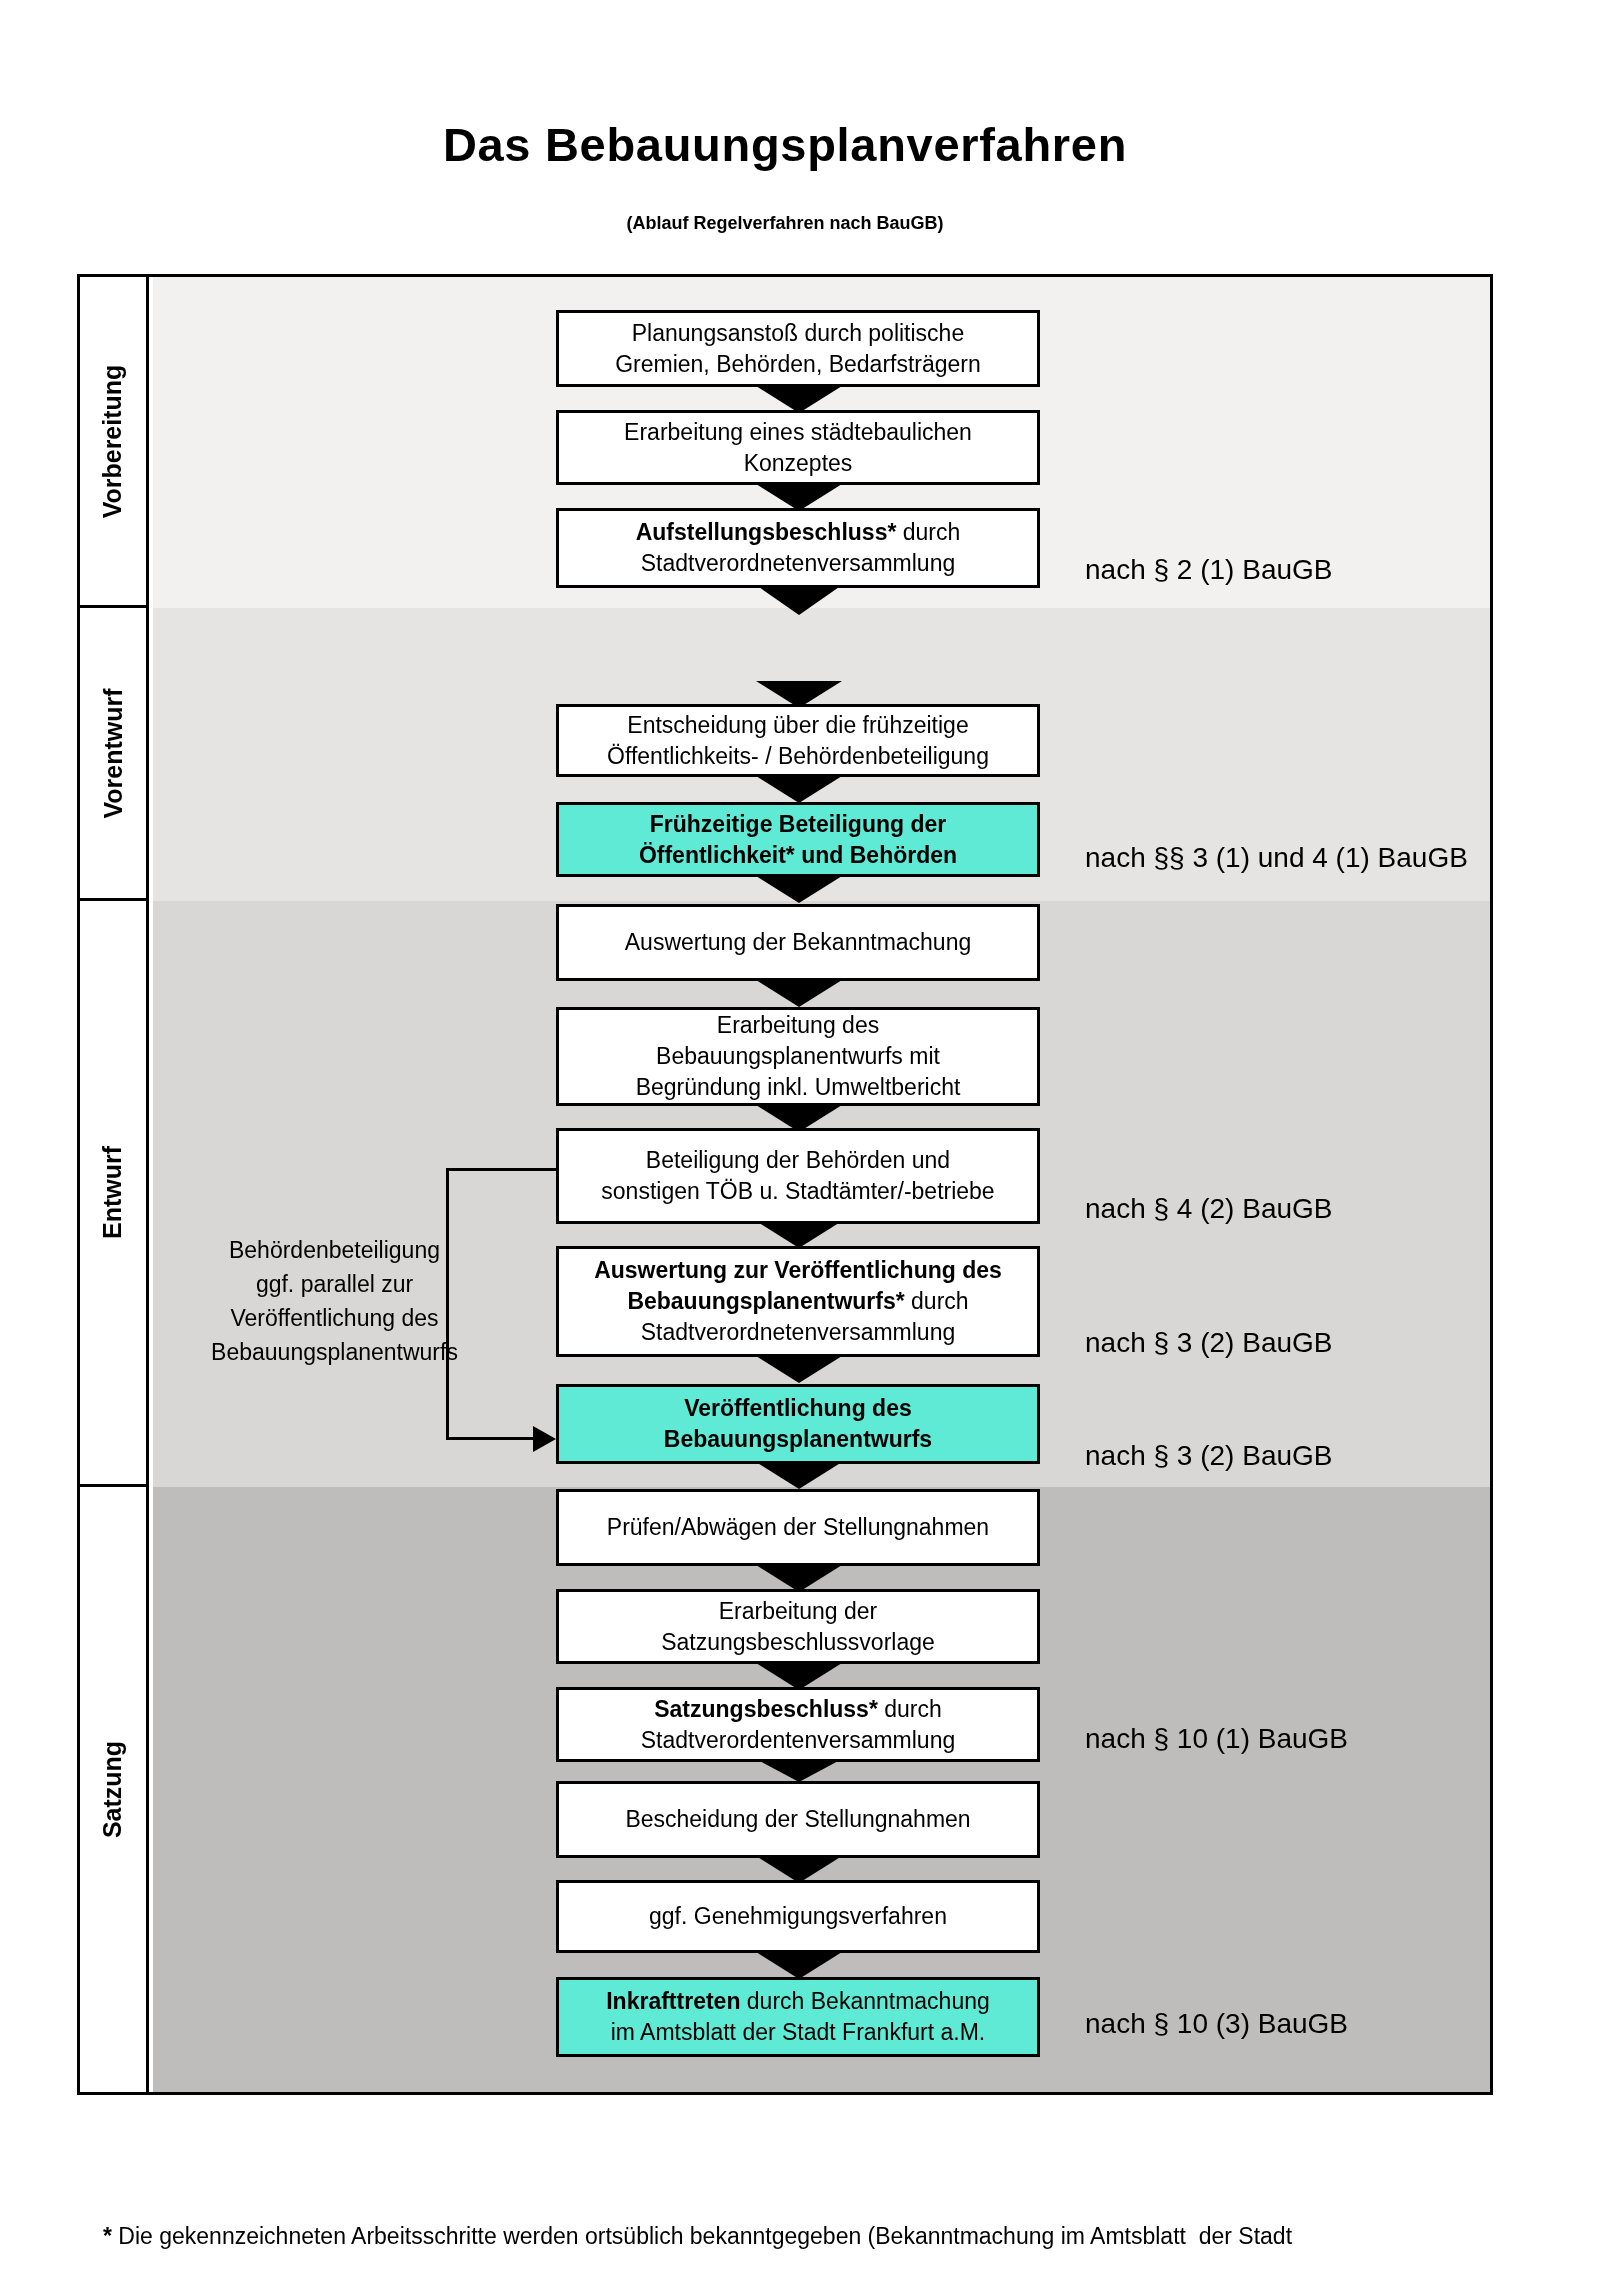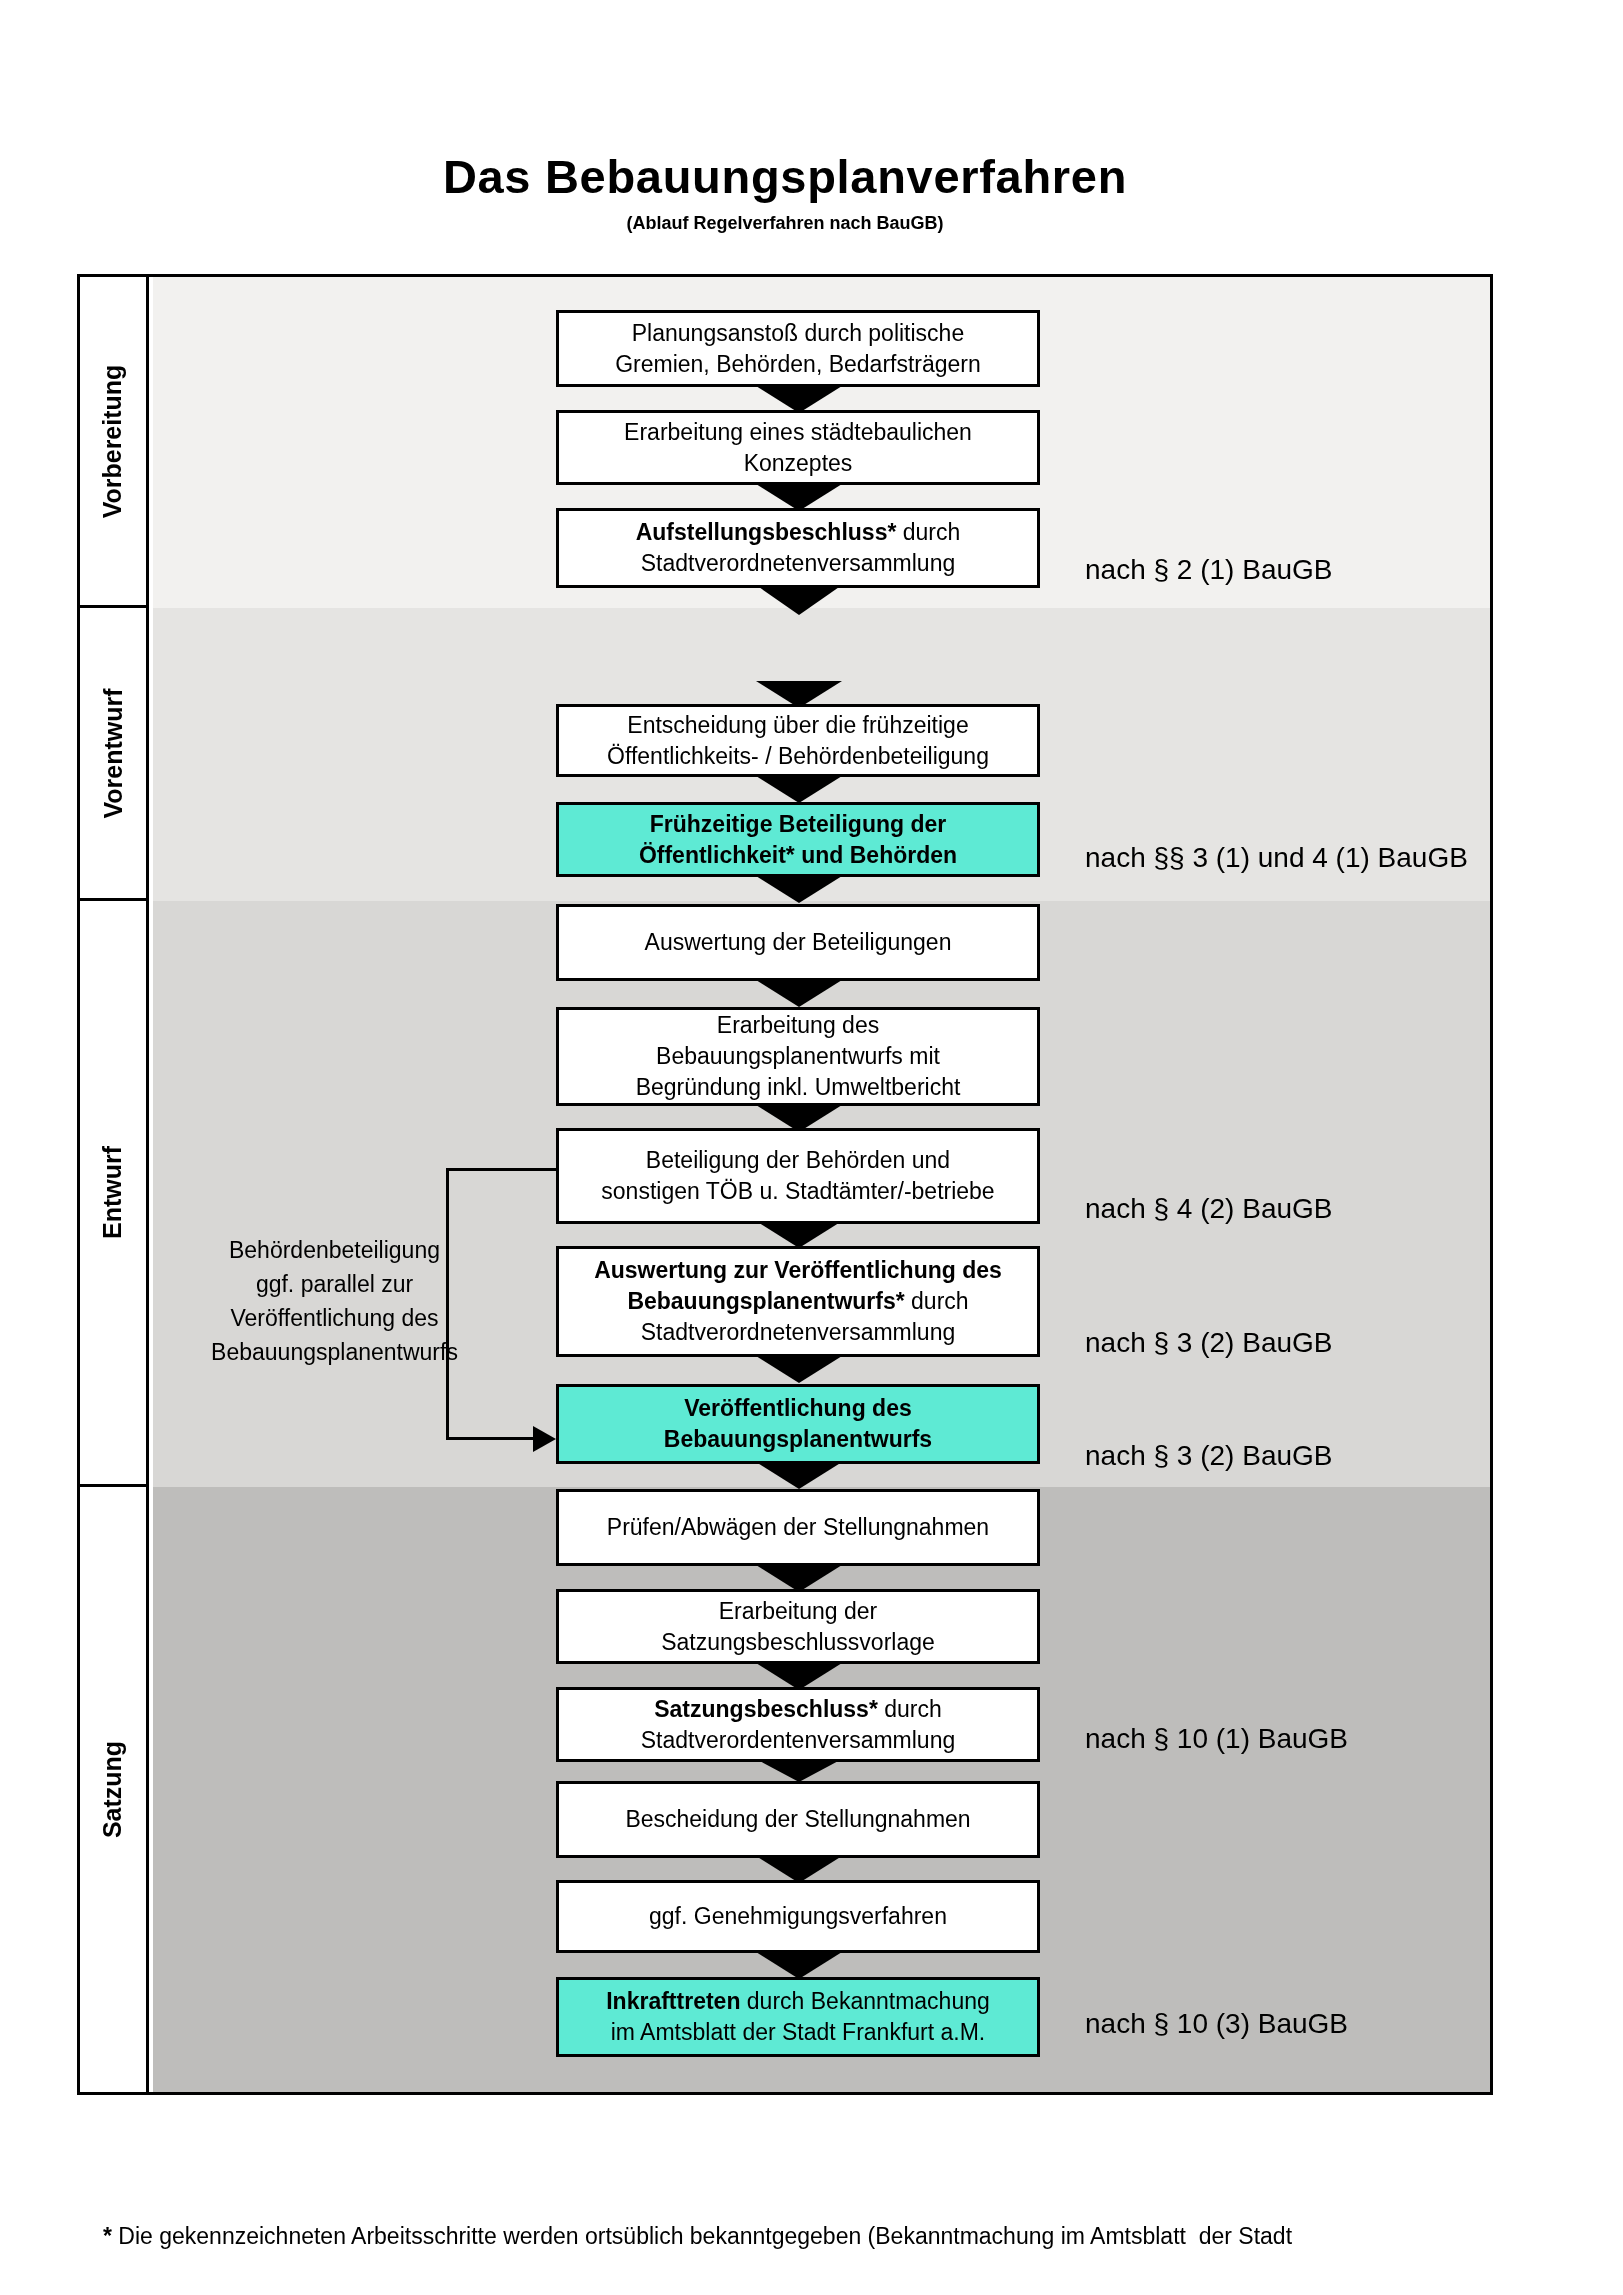--- a/index.html
+++ b/index.html
@@ -2,21 +2,21 @@
 <html style="font-size:10.5px"><head>
 <meta charset="utf-8">
 <style>
   * { margin:0; padding:0; box-sizing:border-box; }
   body { background:#ffffff; }
   .stage{ position:relative; width:1623px; height:2295px; background:#ffffff;
           font-family:"Liberation Sans", sans-serif; color:#000; overflow:hidden; }
   .abs{ position:absolute; }
 
   .title{ top:117px; left:77px; width:1416px; text-align:center;
-          font-size:47px; font-weight:bold; letter-spacing:0.7px;margin-top:32px; }
+          font-size:47px; font-weight:bold; letter-spacing:0.7px; }
   .subtitle{ top:213px; left:77px; width:1416px; text-align:center;
              font-size:18px; font-weight:bold; }
 
   .frame{ left:77px; top:274px; width:1416px; height:1821px;
           border:3.9px solid #000; background:#fff; }
   .labels{ position:absolute; left:0; top:0; width:69px; height:100%;
            border-right:3.9px solid #000; display:flex; flex-direction:column; background:#fff; }
   .label-cell{ display:flex; align-items:center; justify-content:center; background:#fff; }
   .label-cell.c1{ flex:0 0 331px; border-bottom:3.9px solid #000; }
   .label-cell.c2{ flex:0 0 293px; border-bottom:3.9px solid #000; }
@@ -114,21 +114,21 @@
   <div class="abs arrow" style="top:776px"></div>
 
   <div class="abs fbox blue allbold" style="top:802px;height:75px">
     <div>Frühzeitige Beteiligung der</div>
     <div>Öffentlichkeit* und Behörden</div>
   </div>
   <div class="abs arrow" style="top:876px"></div>
   <div class="abs annotation" style="top:842px">nach §§ 3 (1) und 4 (1) BauGB</div>
 
   <div class="abs fbox" style="top:904px;height:77px">
-    <div>Auswertung der Beteiligungen</div>
+    <div>Auswertung der Bekanntmachung</div>
   </div>
   <div class="abs arrow" style="top:980px"></div>
 
   <div class="abs fbox" style="top:1007px;height:99px">
     <div>Erarbeitung des</div>
     <div>Bebauungsplanentwurfs mit</div>
     <div>Begründung inkl. Umweltbericht</div>
   </div>
   <div class="abs arrow" style="top:1105px"></div>
 

